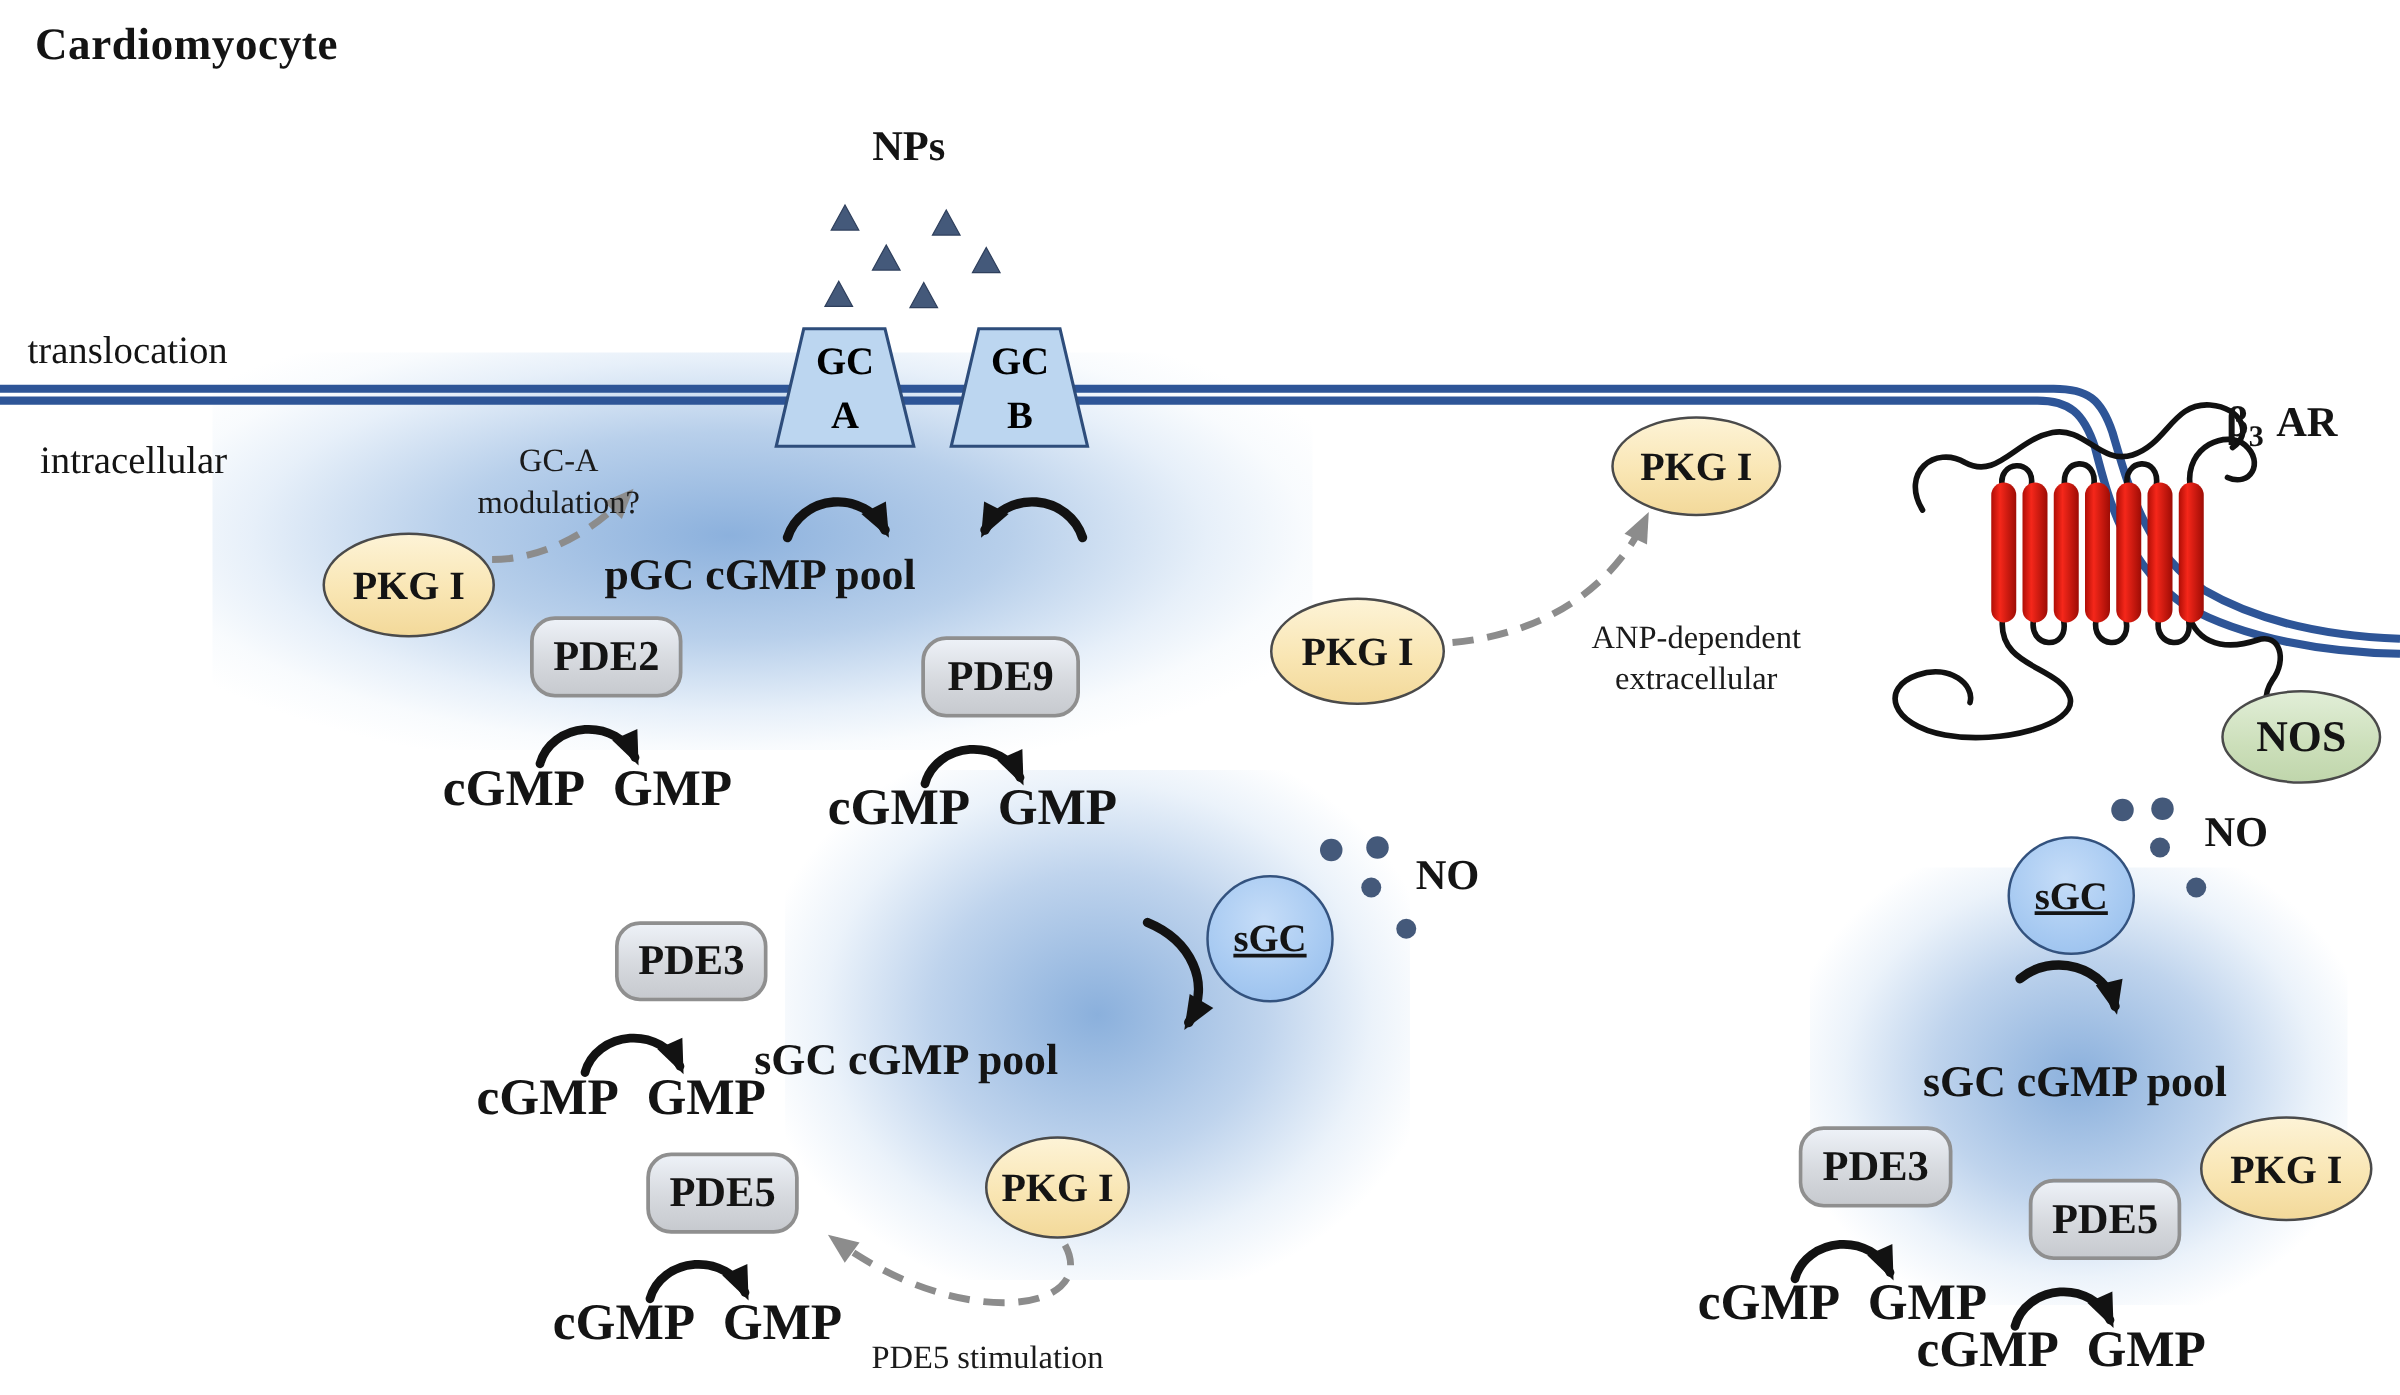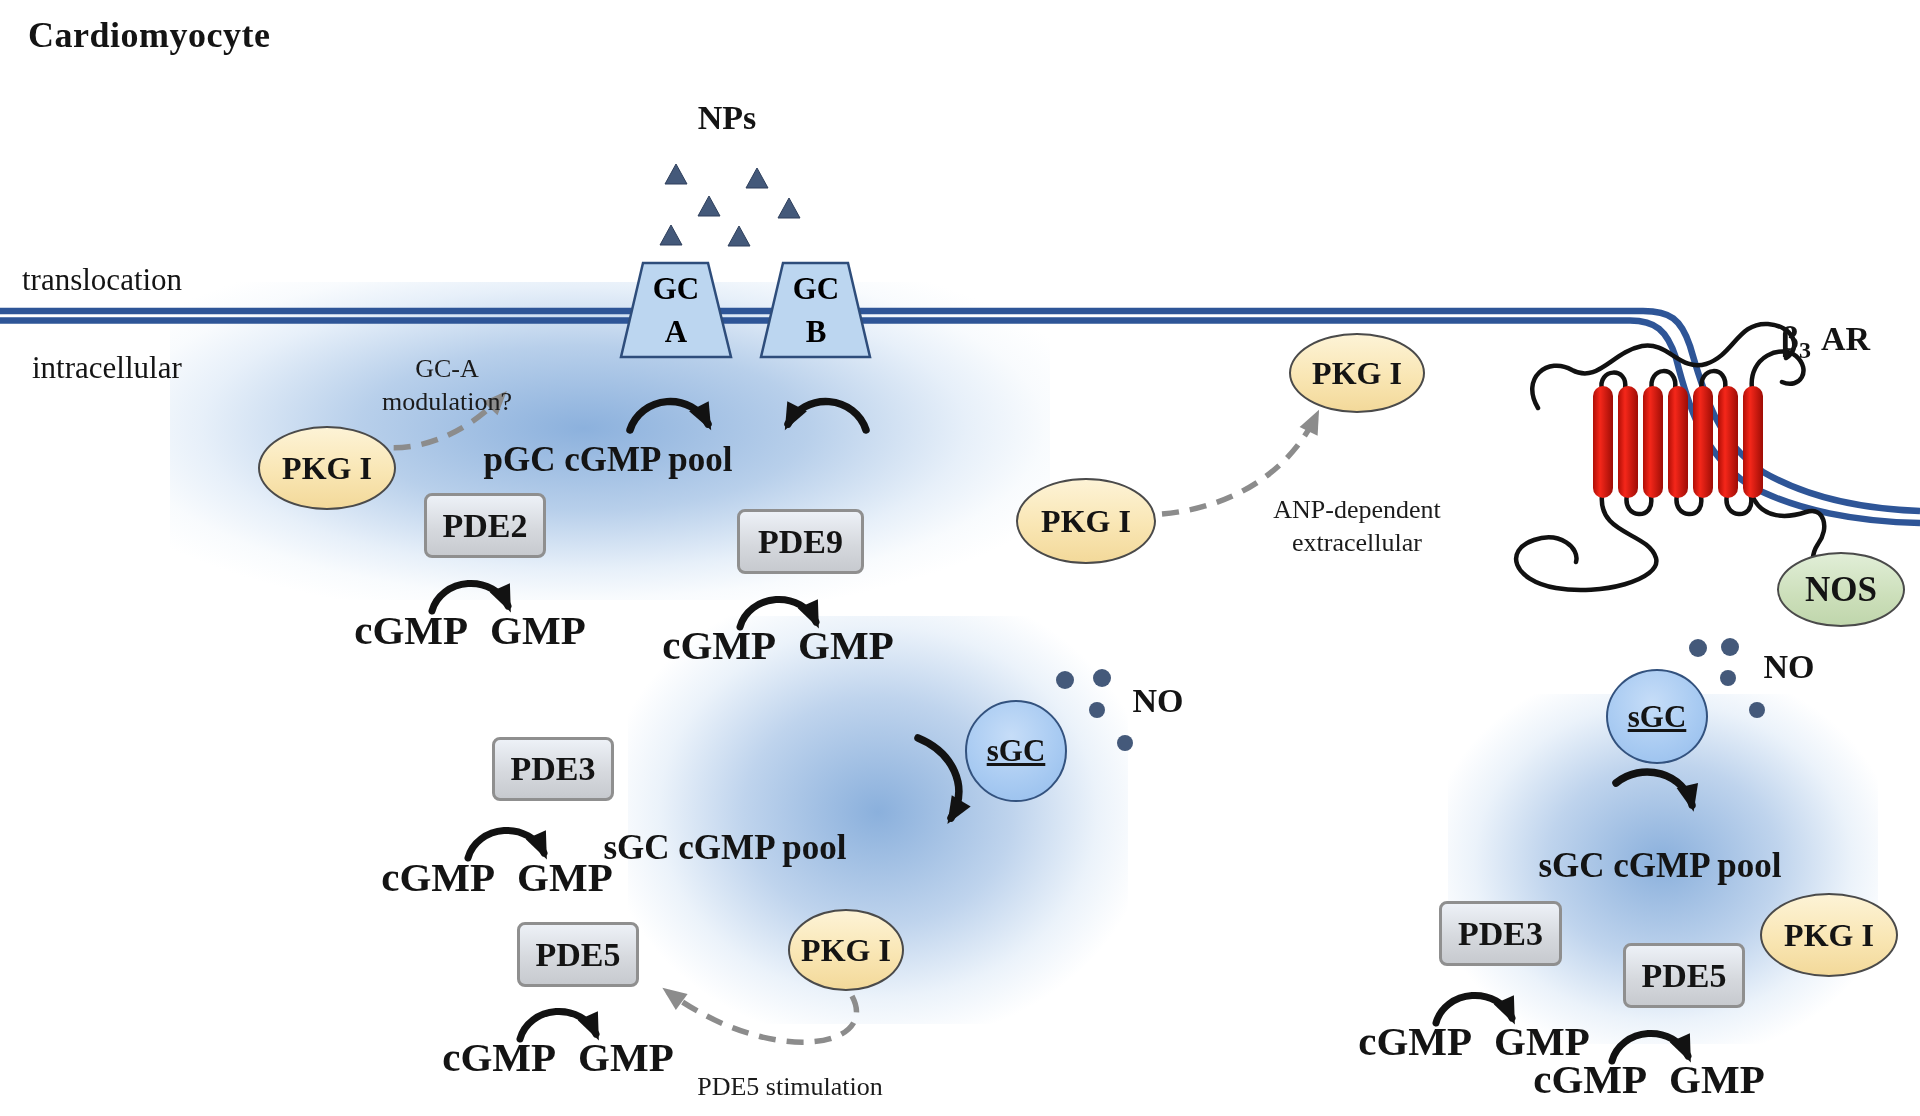--- a/index.html
+++ b/index.html
@@ -24,21 +24,21 @@
   .note{font-size:26px;line-height:33px;color:#1b1b1b;white-space:nowrap;}
   .oval{border-radius:50%;display:flex;align-items:center;justify-content:center;
     box-sizing:border-box;font-weight:bold;white-space:nowrap;}
   .pkg{background:linear-gradient(180deg,#FDF3D6 0%,#F9E6B4 55%,#F3D99A 100%);
     border:2.5px solid #4a4a4a;font-size:32px;}
   .nos{background:linear-gradient(180deg,#E1EED7 0%,#CCDFBA 60%,#C0D6AC 100%);
     border:2.5px solid #4a4a4a;font-size:35px;}
   .sgc{background:radial-gradient(circle at 45% 35%,#C6DDF8 0%,#A9CBF2 55%,#93BCEC 100%);
     border:2.5px solid #33527E;font-size:31px;text-decoration:underline;}
   .pdebox{background:linear-gradient(180deg,#EDF1F7 0%,#D6D9DE 55%,#C7CACF 100%);
-    border:3px solid #8f8f8f;border-radius:8px;display:flex;align-items:center;justify-content:center;
+    border:3px solid #8f8f8f;border-radius:20px;display:flex;align-items:center;justify-content:center;
     box-sizing:border-box;font-size:34px;font-weight:bold;}
   .rxn{display:flex;gap:22px;font-size:41px;font-weight:bold;white-space:nowrap;}
   .gctext{font-size:31px;font-weight:bold;line-height:43px;color:#000000;}
   .b3ar{font-size:34px;font-weight:bold;white-space:nowrap;}
   .b3ar sub{font-size:24px;}
   .b3ar .arname{margin-left:10px;}
 </style>
 </head>
 <body>
 

